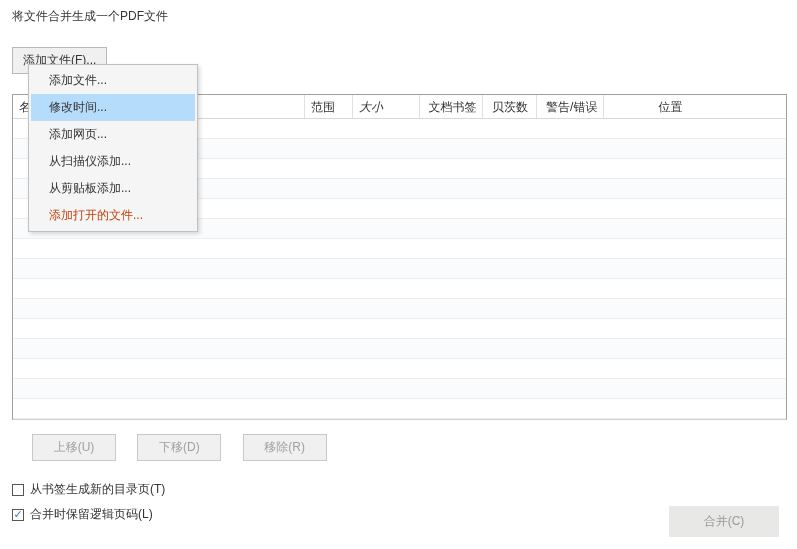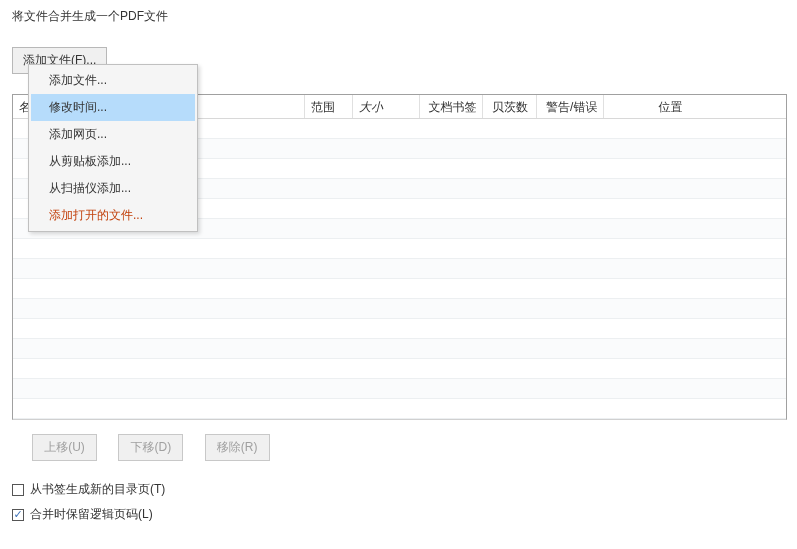--- a/index.html
+++ b/index.html
@@ -48,21 +48,21 @@
   }
   .tbody { }
   .trow {
     height: 20px;
     border-bottom: 1px solid #eceff1;
   }
   .trow:nth-child(even) { background: #fafbfc; }
   .btn-row { margin-top: 14px; padding-left: 20px; }
   .btn {
     display: inline-block;
-    width: 65px;
+    width: 84px;
     text-align: center;
     background: #f0f0f0;
     border: 1px solid #c8c8c8;
     color: #a0a0a0;
     padding: 4px 0;
     font-size: 12px;
     margin-right: 18px;
     cursor: default;
   }
   .options { margin-top: 20px; }
@@ -161,24 +161,25 @@
     <div class="opt-row">
       <span class="checkbox" id="cb0"></span>
       <span>从书签生成新的目录页(T)</span>
     </div>
     <div class="opt-row">
       <span class="checkbox" id="cb1">✓</span>
       <span>合并时保留逻辑页码(L)</span>
     </div>
   </div>
 
+  <div class="merge-btn">合并(C)</div>
 
   <div class="menu">
     <div class="menu-inner" id="menu-inner">
         <div class="mitem">添加文件...</div>
         <div class="mitem hover">修改时间...</div>
         <div class="mitem">添加网页...</div>
+        <div class="mitem">从扫描仪添加...</div>
         <div class="mitem">从剪贴板添加...</div>
-        <div class="mitem">从扫描仪添加...</div>
         <div class="mitem disabled">添加打开的文件...</div>
       </div>
   </div>
 </div>
 
 </body></html>

